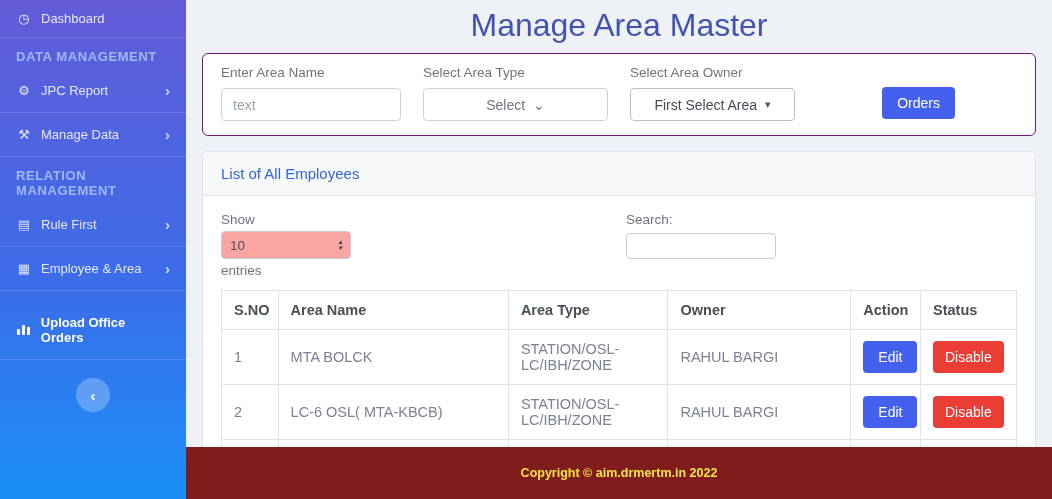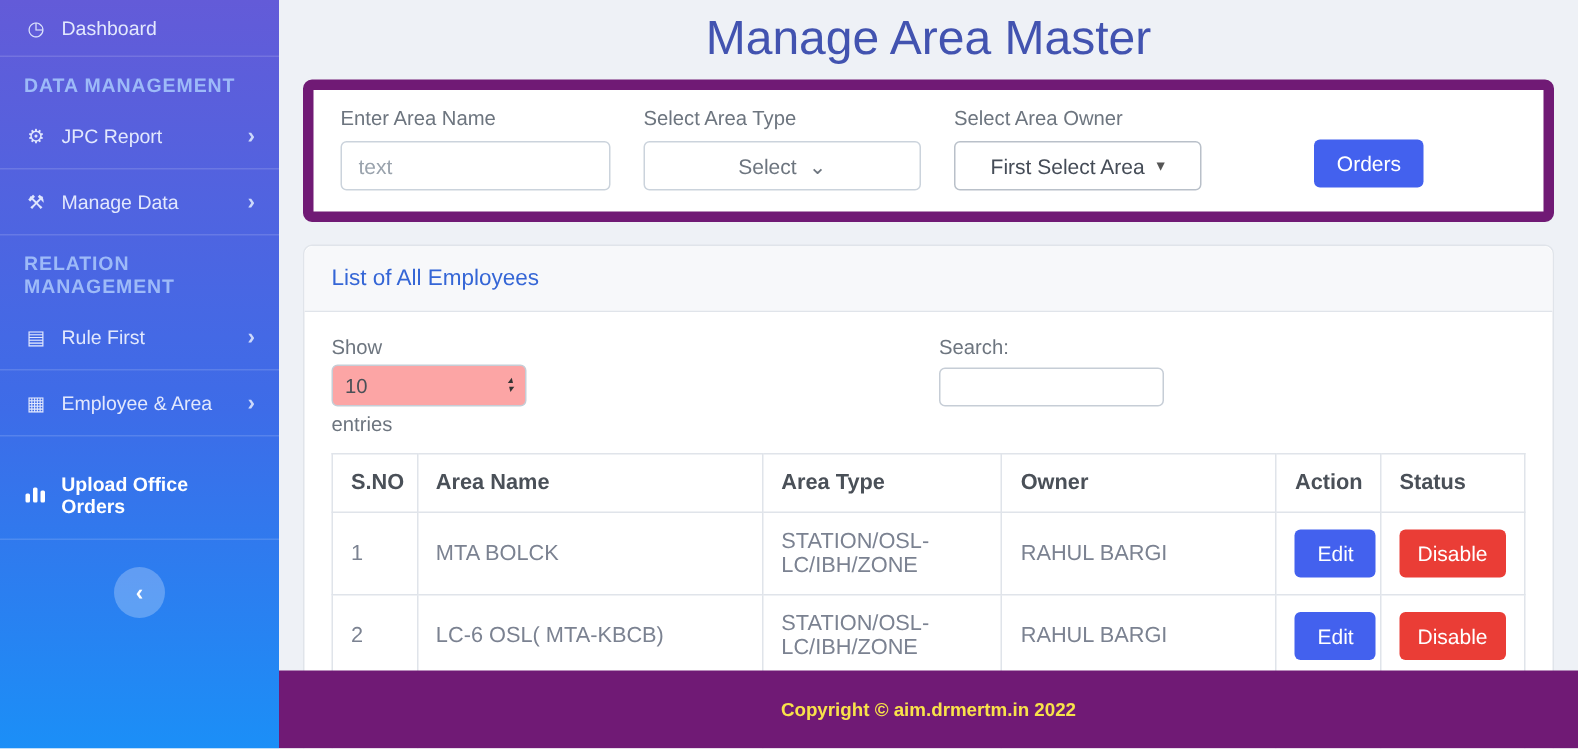--- a/index.html
+++ b/index.html
@@ -25,21 +25,21 @@
   .bars i:nth-child(1){height:6px;} .bars i:nth-child(2){height:10px;} .bars i:nth-child(3){height:8px;}
   .collapse-btn { width:34px; height:34px; margin:18px auto 0; border-radius:50%;
     background:rgba(255,255,255,.25); display:flex; align-items:center; justify-content:center;
     color:#fff; font-size:15px; font-weight:bold; cursor:pointer; }
 
   
   .main { flex:1; position:relative; height:100%; overflow:hidden; background:#eef1f6; }
   h1.page-title { text-align:center; color:#4253b0; font-size:32px; font-weight:500;
     margin:7px 0 9px; }
 
-  .filter-card { margin:0 16px; background:#fff; border:7px solid #701a75; border-radius:6px;
+  .filter-card { margin:0 16px; background:#fff; border:1px solid #701a75; border-radius:6px;
     padding:11px 18px 14px; display:flex; gap:22px; align-items:flex-start; }
   .form-group label { display:block; font-size:13.5px; color:#6d757f; margin-bottom:8px; }
   .text-input { width:180px; height:33px; padding:6px 11px; font-size:14px;
     border:1px solid #cbd3dc; border-radius:4px; color:#495057; outline:none; }
   .text-input::placeholder { color:#9aa3ad; }
   .select { display:flex; align-items:center; justify-content:center; gap:8px;
     height:33px; padding:6px 11px; font-size:14px; border:1px solid #cbd3dc; border-radius:4px;
     background:#fff; color:#6d757f; cursor:pointer; }
   .select.type { width:185px; }
   .select.owner { width:165px; color:#454c57; border-color:#b9c0c9; }
@@ -66,21 +66,21 @@
     border-radius:4px; padding:0 8px; font-size:13px; outline:none; }
 
   table { width:100%; border-collapse:collapse; table-layout:fixed; margin-top:10px; }
   th, td { border:1px solid #e0e4ea; padding:11px 12px; font-size:14.5px; text-align:left;
     vertical-align:middle; }
   th { color:#4a5058; font-weight:bold; }
   td { color:#7b8291; }
   col.c-sno{width:56px;} col.c-name{width:228px;} col.c-type{width:158px;}
   col.c-owner{width:181px;} col.c-action{width:69px;} col.c-status{width:95px;}
 
-  footer { position:absolute; left:0; right:0; bottom:0; height:52px; background:#701a75;
+  footer { position:absolute; left:0; right:0; bottom:0; height:52px; background:#7f1d1d;
     display:flex; align-items:center; justify-content:center; z-index:5; }
   footer span { color:#f8e24a; font-size:12.5px; font-weight:bold; }
 </style>
 </head>
 <body>
 
 <div class="app">
 
   <aside class="sidebar">
     <div class="side-item">

